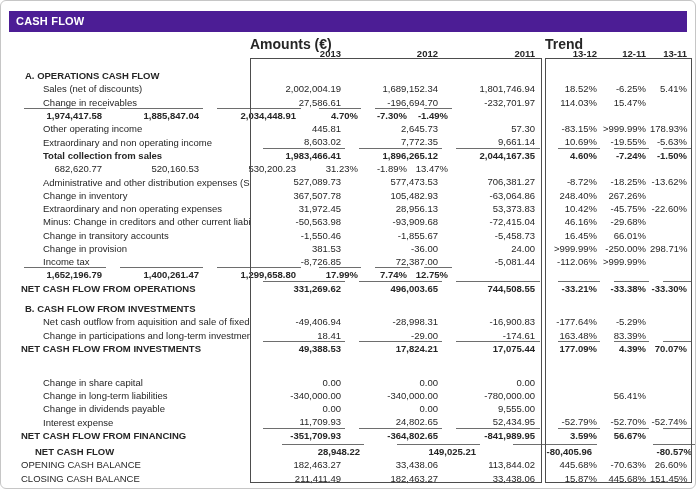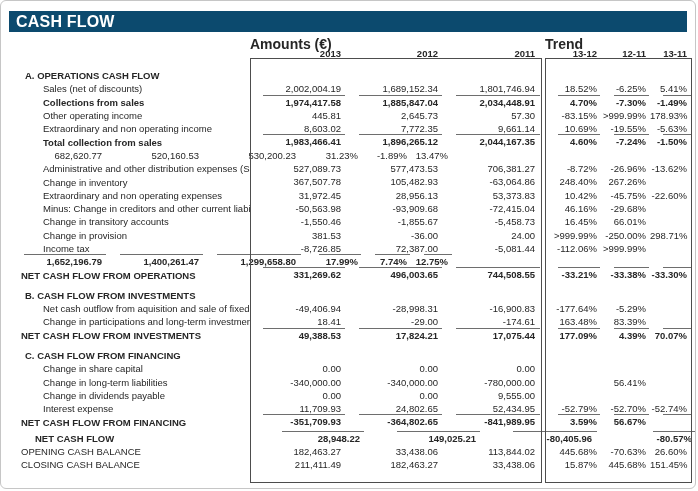--- a/index.html
+++ b/index.html
@@ -1,19 +1,19 @@
 <!DOCTYPE html>
 <html><head>
 <meta charset="utf-8">
 <style>
   html,body{margin:0;padding:0;background:#fff;}
   body{width:698px;height:491px;font-family:"Liberation Sans","DejaVu Sans",sans-serif;color:#262626;}
   .page{position:relative;width:696px;height:489px;border:1px solid #c6c6c6;border-radius:6px;background:#fff;overflow:hidden;box-sizing:border-box;}
-  .titlebar{position:absolute;left:8px;top:10px;right:8px;height:21px;background:#0c4a6e;color:#fff;
-            font-weight:bold;font-size:16px;line-height:21px;padding-left:7px;box-sizing:border-box;letter-spacing:.2px;}
+  .titlebar{position:absolute;left:8px;top:10px;right:8px;height:21px;background:#4c1d95;color:#fff;
+            font-weight:bold;font-size:11px;line-height:21px;padding-left:7px;box-sizing:border-box;letter-spacing:.2px;}
   .grouplabel{position:absolute;top:35px;height:12px;font-size:14px;font-weight:bold;text-align:left;}
   #amounts-group{left:249px;width:291px;}
   #trend-group{left:544px;width:147px;}
   .colhead-row{position:absolute;top:47px;left:10px;width:681px;height:12px;display:flex;font-size:9.5px;font-weight:bold;}
   .overlay{position:absolute;top:57px;height:425px;border:1px solid #4d4d4d;box-sizing:border-box;pointer-events:none;}
   #amounts-box{left:249px;width:292px;}
   #trend-box{left:544px;width:147px;}
   .rows{position:absolute;left:10px;top:57px;width:681px;padding-top:11px;}
   .row{display:flex;height:13.3px;align-items:center;font-size:9.5px;}
   .lbl{flex:0 0 239px;white-space:nowrap;overflow:hidden;box-sizing:border-box;}
@@ -73,22 +73,31 @@
       <div class="row">
         <div class="lbl item">Sales (net of discounts)</div>
         <div class="num a0">2,002,004.19</div>
         <div class="num a1">1,689,152.34</div>
         <div class="num a2">1,801,746.94</div>
         <div class="cgap"></div>
         <div class="num t0">18.52%</div>
         <div class="num t1">-6.25%</div>
         <div class="num t2">5.41%</div>
       </div>
-      <div class="row bold tl">
-        <div class="lbl total">Collections from sales</div>
+      <div class="row">
+        <div class="lbl item">Change in receivables</div>
+        <div class="num a0">27,586.61</div>
+        <div class="num a1">-196,694.70</div>
+        <div class="num a2">-232,701.97</div>
+        <div class="cgap"></div>
+        <div class="num t0">114.03%</div>
+        <div class="num t1">15.47%</div>
+        <div class="num t2"></div>
+      </div>
+      <div class="row bold tl">
         <div class="num a0">1,974,417.58</div>
         <div class="num a1">1,885,847.04</div>
         <div class="num a2">2,034,448.91</div>
         <div class="cgap"></div>
         <div class="num t0">4.70%</div>
         <div class="num t1">-7.30%</div>
         <div class="num t2">-1.49%</div>
       </div>
       <div class="row">
         <div class="lbl item">Other operating income</div>
@@ -129,21 +138,21 @@
         <div class="num t1">-1.89%</div>
         <div class="num t2">13.47%</div>
       </div>
       <div class="row">
         <div class="lbl item">Administrative and other distribution expenses (SG&amp;A)</div>
         <div class="num a0">527,089.73</div>
         <div class="num a1">577,473.53</div>
         <div class="num a2">706,381.27</div>
         <div class="cgap"></div>
         <div class="num t0">-8.72%</div>
-        <div class="num t1">-26.96%</div>
+        <div class="num t1">-18.25%</div>
         <div class="num t2">-13.62%</div>
       </div>
       <div class="row">
         <div class="lbl item">Change in inventory</div>
         <div class="num a0">367,507.78</div>
         <div class="num a1">105,482.93</div>
         <div class="num a2">-63,064.86</div>
         <div class="cgap"></div>
         <div class="num t0">248.40%</div>
         <div class="num t1">267.26%</div>
@@ -252,21 +261,20 @@
         <div class="lbl netcaps">NET CASH FLOW FROM INVESTMENTS</div>
         <div class="num a0">49,388.53</div>
         <div class="num a1">17,824.21</div>
         <div class="num a2">17,075.44</div>
         <div class="cgap"></div>
         <div class="num t0">177.09%</div>
         <div class="num t1">4.39%</div>
         <div class="num t2">70.07%</div>
       </div>
       <div class="row bold g7">
-        <div class="lbl section">C. CASH FLOW FROM FINANCING</div>
         <div class="num a0"></div>
         <div class="num a1"></div>
         <div class="num a2"></div>
         <div class="cgap"></div>
         <div class="num t0"></div>
         <div class="num t1"></div>
         <div class="num t2"></div>
       </div>
       <div class="row">
         <div class="lbl item">Change in share capital</div>

